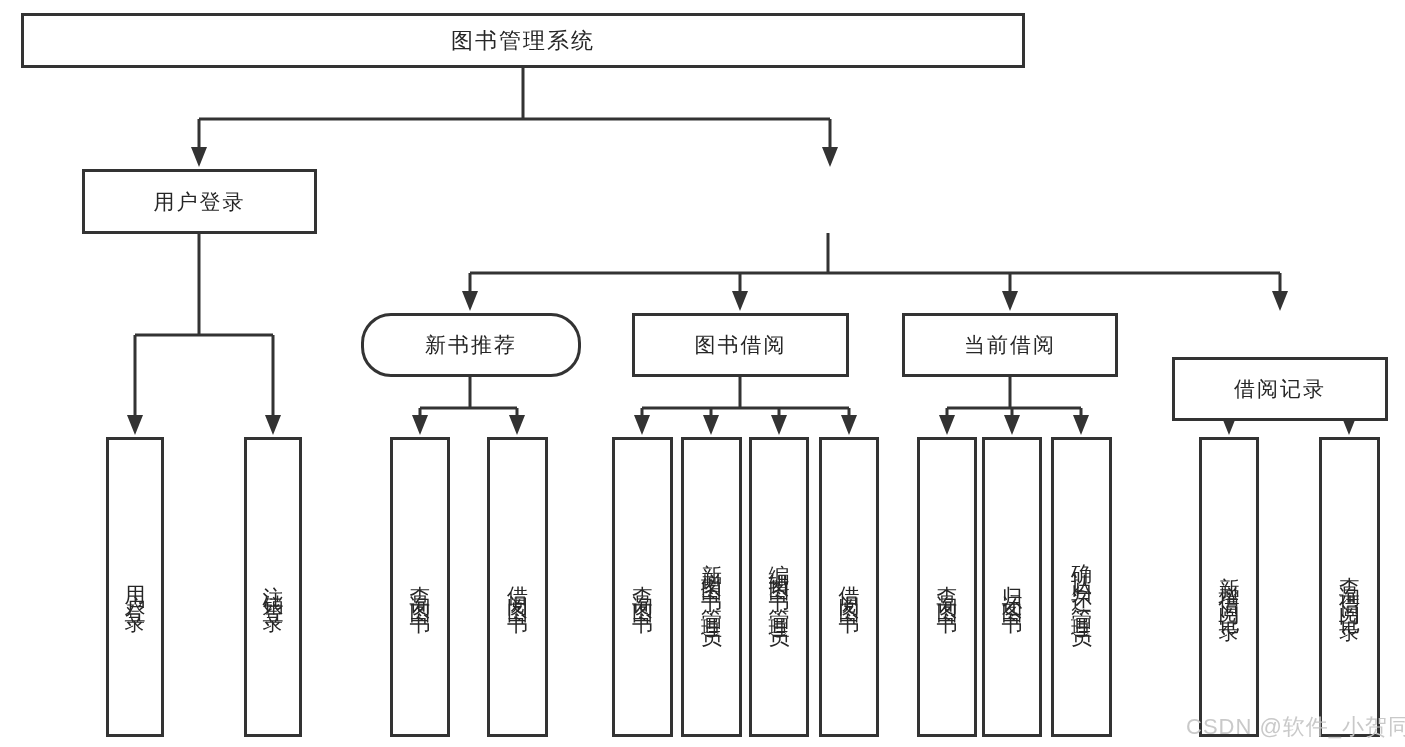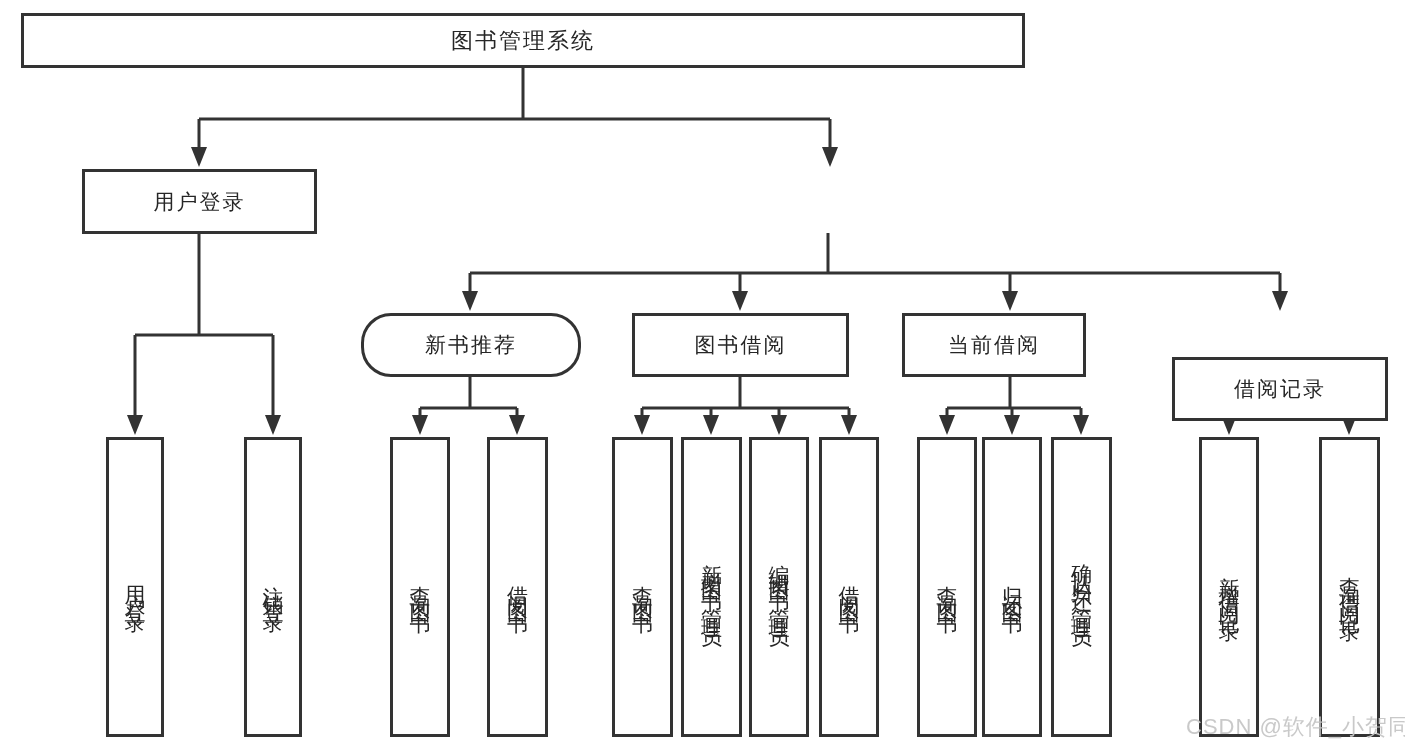--- a/index.html
+++ b/index.html
@@ -79,21 +79,21 @@
       <polygon points="1341,415 1357,415 1349,435"></polygon>
     </g>
   </svg>
 
   <div class="node title" style="left:21px; top:13px; width:1004px; height:55px;">图书管理系统</div>
 
   <div class="node" style="left:82px; top:169px; width:235px; height:65px;">用户登录</div>
 
   <div class="node" style="left:361px; top:313px; width:220px; height:64px;border-radius:30px;">新书推荐</div>
   <div class="node" style="left:632px; top:313px; width:217px; height:64px;">图书借阅</div>
-  <div class="node" style="left:902px; top:313px; width:184px; height:64px;">当前借阅</div>
+  <div class="node" style="left:902px; top:313px; width:216px; height:64px;">当前借阅</div>
   <div class="node" style="left:1172px; top:313px; width:216px; height:64px;margin-top:44px;">借阅记录</div>
 
   <div class="vnode" style="left:106px; width:58px;">用户登录</div>
   <div class="vnode" style="left:244px; width:58px;">注销登录</div>
 
   <div class="vnode" style="left:390px; width:60px;">查询图书</div>
   <div class="vnode" style="left:487px; width:61px;">借阅图书</div>
 
   <div class="vnode" style="left:612px; width:61px;">查询图书</div>
   <div class="vnode" style="left:681px; width:61px;">新增图书（管理员）</div>

